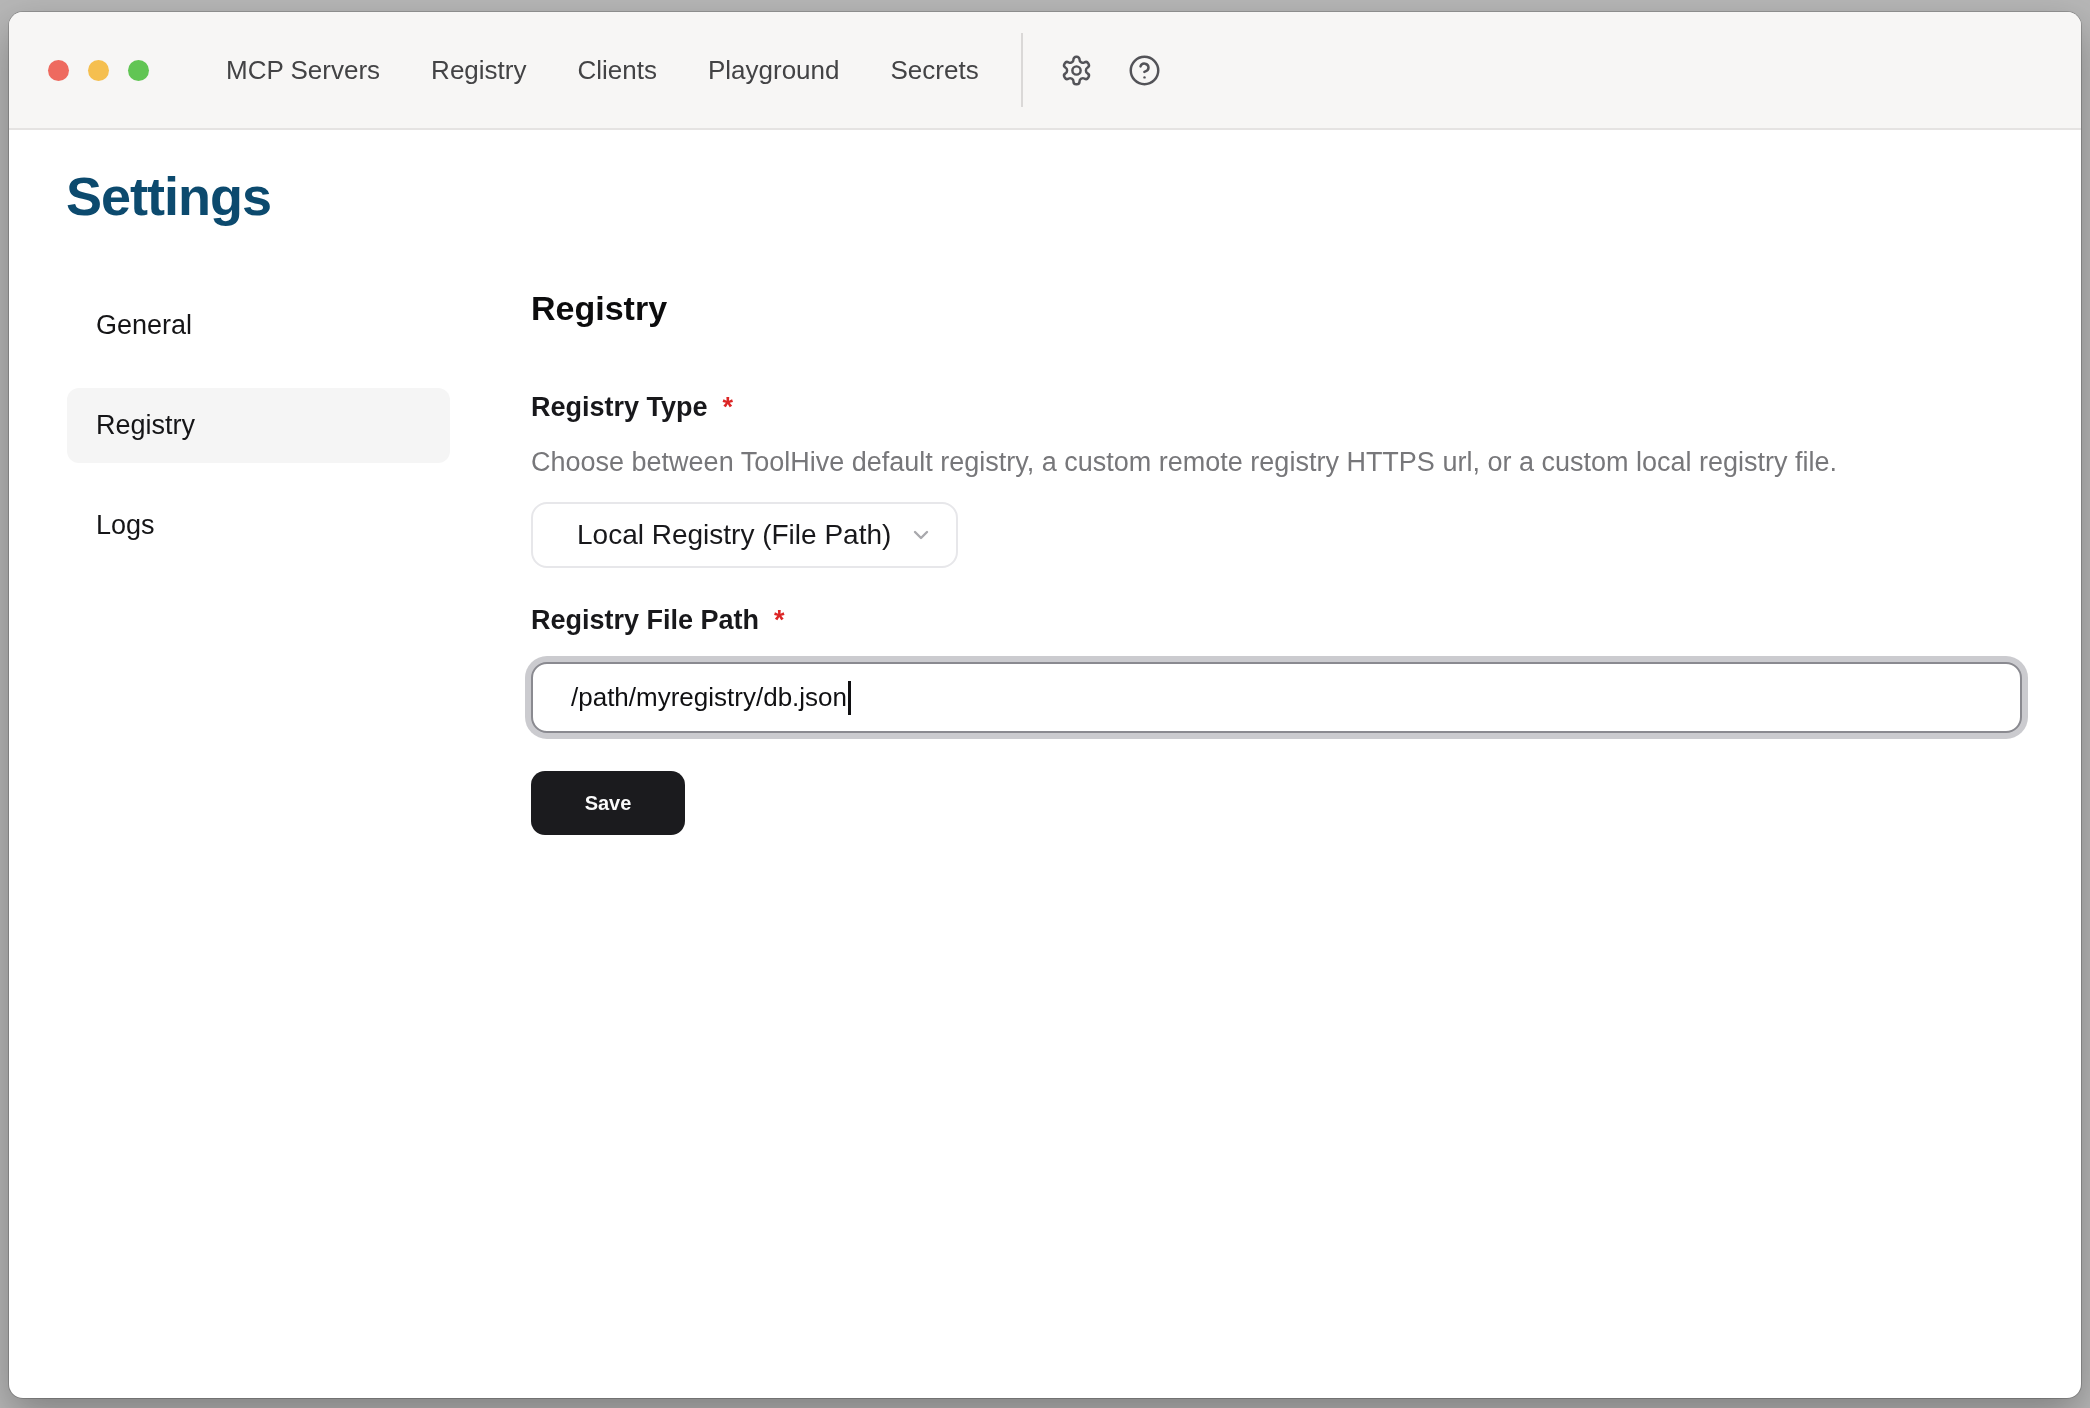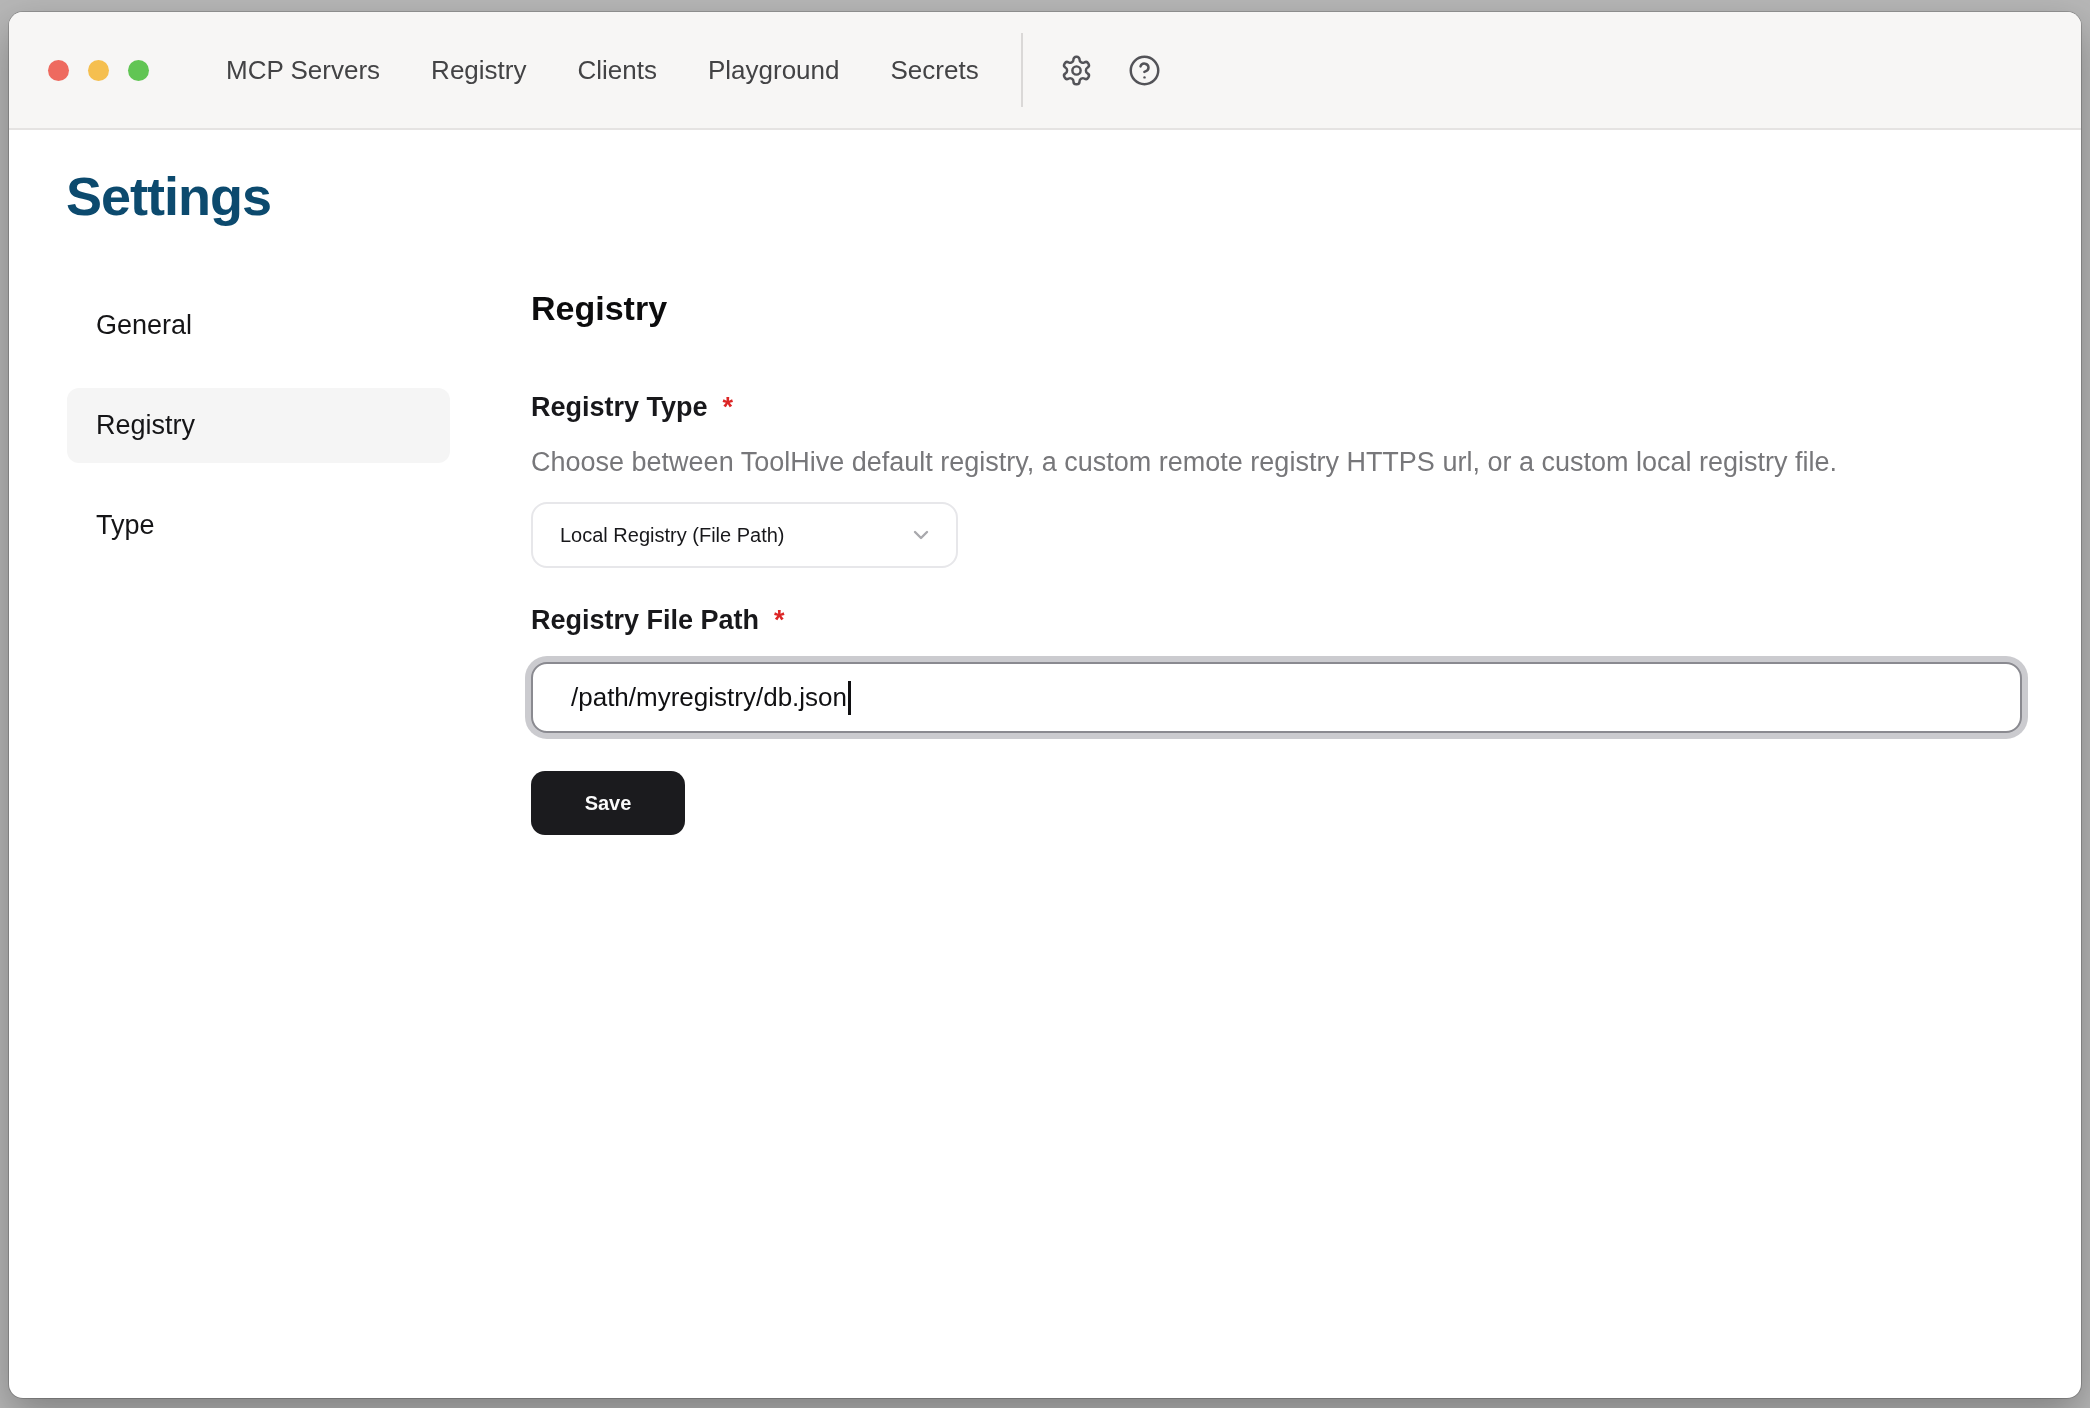--- a/index.html
+++ b/index.html
@@ -66,22 +66,22 @@
     color:#18181b; display:flex; align-items:flex-start;
   }
   .field-label .asterisk { color: var(--required-red); margin-left:15px; font-weight:600; }
   .field-desc { margin-top:23px; font-size:27px; line-height:32px; color:#77777a; }
   .field-label.second { margin-top:36px; }
   .select-control {
     margin-top:24px; width:427px; height:66px;
     border:2px solid #e7e7ea; border-radius:16px;
     background:#fff; cursor:pointer;
     display:flex; align-items:center; justify-content:space-between;
-    padding:0 23px 0 27px;
-    font-size:20px; color:#18181b;
+    padding:0 23px 0 44px;
+    font-size:28px; color:#18181b;
   }
   .select-control svg { width:24px; height:24px; stroke:#a9a9ad; fill:none;
     stroke-width:2.4; stroke-linecap:round; stroke-linejoin:round; flex-shrink:0; }
   .text-input {
     margin-top:26px; width:1491px; height:71px;
     background:#fff;
     border:2.5px solid #8a8a90; border-radius:16px;
     box-shadow:0 0 0 6px var(--focus-ring);
     display:flex; align-items:center;
     padding:0 38px;
@@ -136,21 +136,21 @@
     </div>
   </div>
 
   <h1 class="page-title">Settings</h1>
 
   <div class="settings-body">
 
     <div class="settings-nav">
       <div class="side-item">General</div>
       <div class="side-item active">Registry</div>
-      <div class="side-item">Type</div>
+      <div class="side-item">Logs</div>
     </div>
 
     <div class="settings-main">
       <h2 class="section-title">Registry</h2>
 
       <div class="field-label">
         <span>Registry Type</span>
         <span class="asterisk">*</span>
       </div>
       <div class="field-desc">Choose between ToolHive default registry, a custom remote registry HTTPS url, or a custom local registry file.</div>

